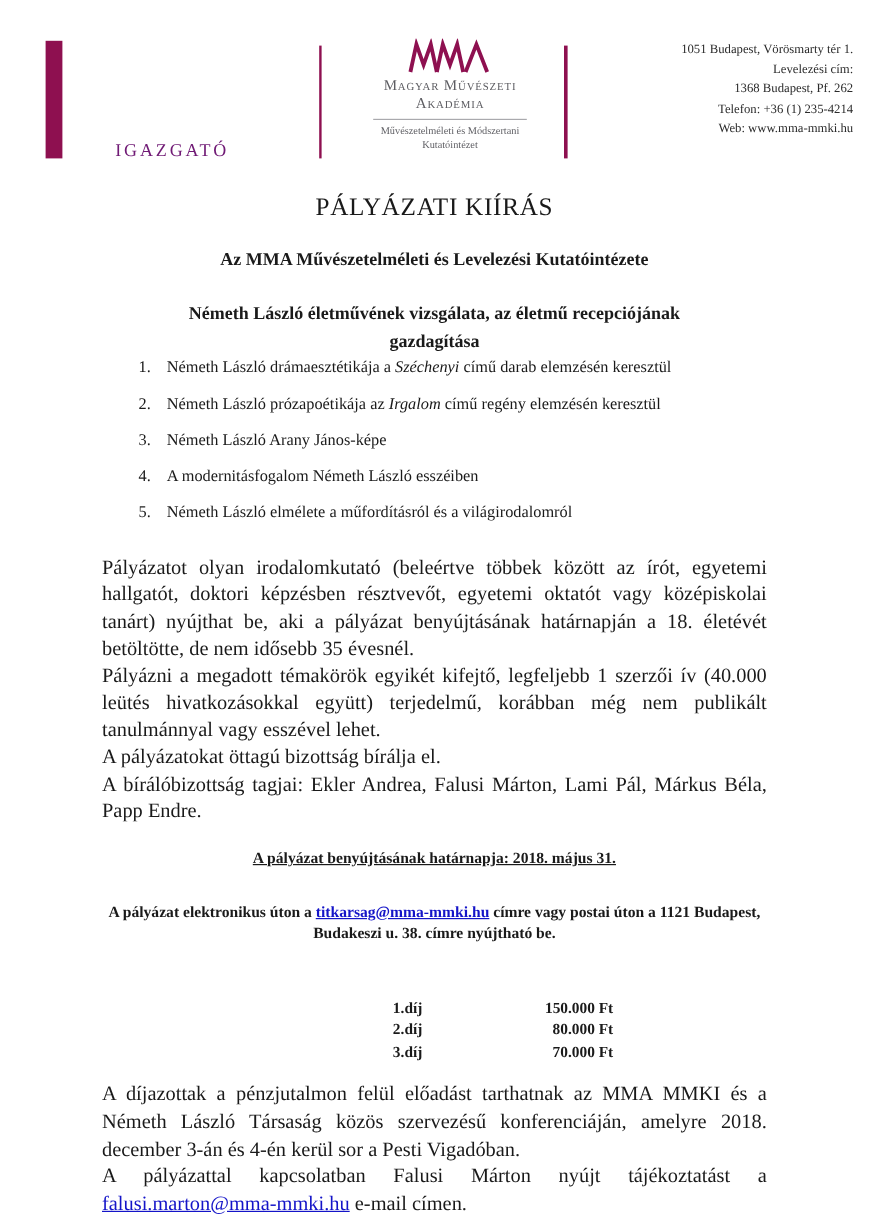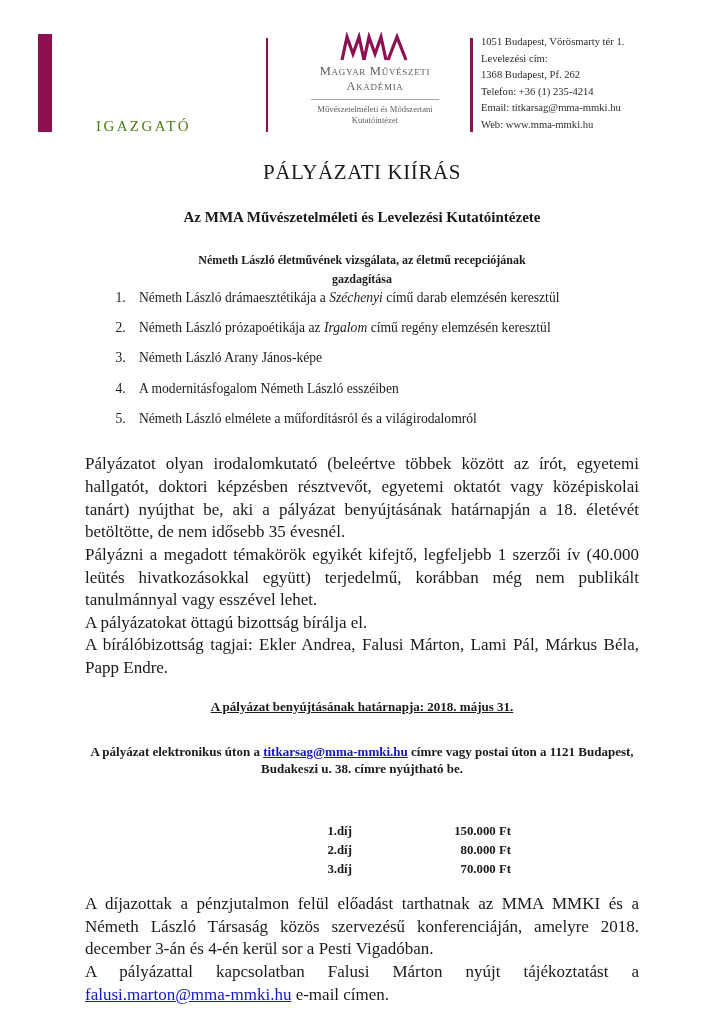--- a/index.html
+++ b/index.html
@@ -40,21 +40,21 @@
     height: 98px;
     background: #8E1050;
   }
 
   .igazgato {
     position: absolute;
     left: 96px;
     top: 88px;
     font-size: 15px;
     letter-spacing: 2.4px;
-    color: #4d7c0f;
+    color: #701a75;
     font-family: "Liberation Serif", "DejaVu Serif", serif;
     white-space: nowrap;
   }
 
   .divider-1 {
     position: absolute;
     left: 266px;
     top: 8px;
     width: 2px;
     height: 94px;
@@ -108,20 +108,21 @@
     position: absolute;
     left: 481px;
     top: 4px;
     width: 230px;
   }
   .contact-line {
     font-size: 10.6px;
     color: #2b2b2b;
     line-height: 1.56;
     white-space: nowrap;
+    text-align: right;
   }
 
   
   .doc {
     position: absolute;
     left: 85px;
     top: 160px;
     width: 554px;
   }
 
@@ -135,21 +136,21 @@
 
   .title-sub {
     text-align: center;
     font-size: 15px;
     font-weight: bold;
     margin: 0 0 26px 0;
   }
 
   .title-theme {
     text-align: center;
-    font-size: 12px;
+    font-size: 15px;
     font-weight: bold;
     line-height: 1.38;
     margin: 0 0 2px 0;
   }
 
   .title-purpose {
     text-align: center;
     font-size: 13.5px;
     margin: 0 0 30px 0;
   }
@@ -258,21 +259,20 @@
       <div class="logo-sub2">Kutatóintézet</div>
     </div>
 
     <div class="divider-2"></div>
 
     <div class="contact-block">
       <div class="contact-line">1051 Budapest, Vörösmarty tér 1.</div>
       <div class="contact-line">Levelezési cím:</div>
       <div class="contact-line">1368 Budapest, Pf. 262</div>
       <div class="contact-line">Telefon: +36 (1) 235-4214</div>
-      <div class="contact-line">Email: titkarsag@mma-mmki.hu</div>
       <div class="contact-line">Web: www.mma-mmki.hu</div>
     </div>
   </div>
 
   <div class="doc">
 
     <h1 class="title-main">PÁLYÁZATI KIÍRÁS</h1>
 
     <div class="title-sub">Az MMA Művészetelméleti és Levelezési Kutatóintézete</div>
 

